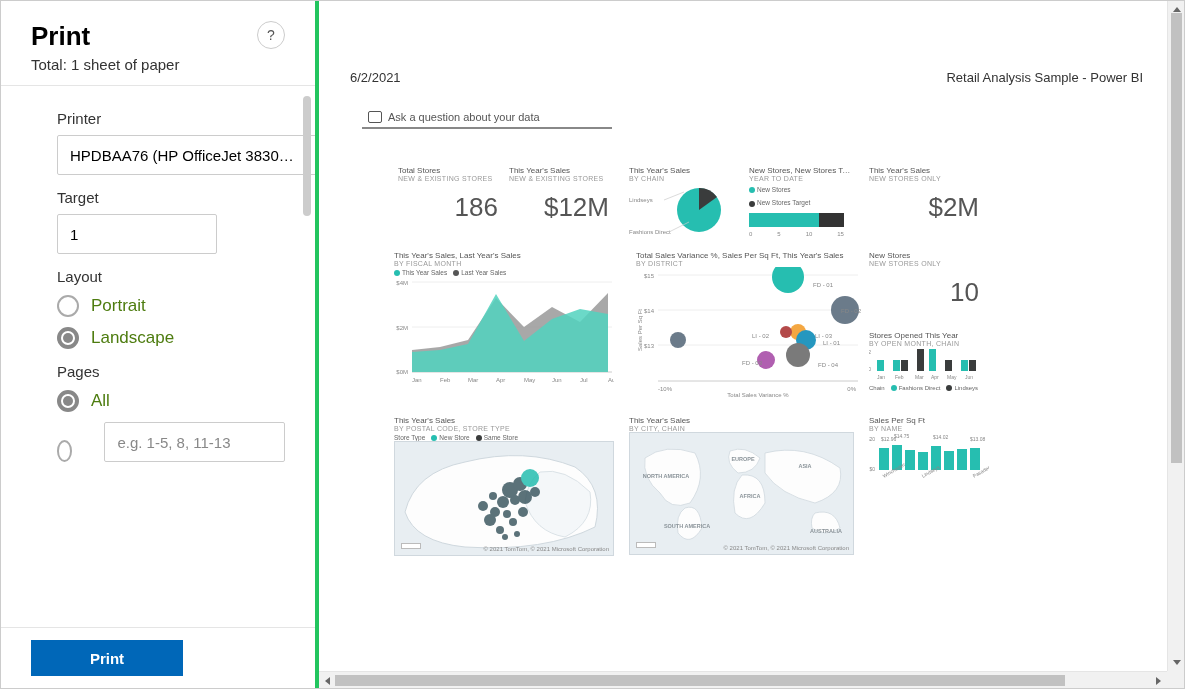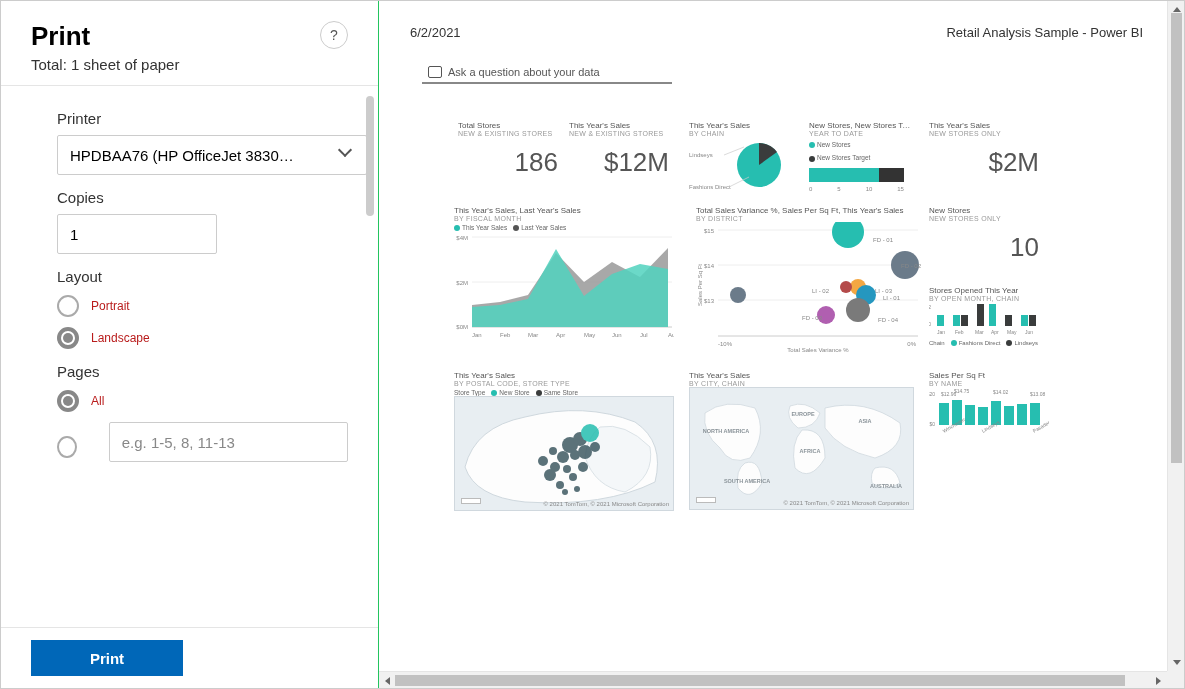--- a/index.html
+++ b/index.html
@@ -1,42 +1,42 @@
 <!DOCTYPE html>
 <html><head>
 <meta charset="utf-8">
 <style>
   * { box-sizing: border-box; margin: 0; padding: 0; }
   body { font-family: "Segoe UI", Arial, sans-serif; width: 1185px; height: 689px; overflow: hidden; background: #fff; }
   .root { display: flex; width: 1185px; height: 689px; border: 1px solid #ccc; }
-  .panel { width: 378px; height: 100%; border-right: 1px solid #22c55e; display: flex; flex-direction: column; }
+  .panel { width: 318px; height: 100%; border-right: 4px solid #22c55e; display: flex; flex-direction: column; }
   .panel-head { padding: 20px 30px 12px 30px; border-bottom: 1px solid #e5e5e5; position: relative; }
   .panel-title { font-size: 26px; font-weight: 600; }
   .panel-sub { font-size: 15px; color: #333; margin-top: 4px; }
   .help-btn { position: absolute; right: 30px; top: 20px; width: 28px; height: 28px; border: 1px solid #ccc; border-radius: 50%; display:flex; align-items:center; justify-content:center; font-size:14px; color:#555; cursor:pointer; }
   .panel-body { flex: 1; overflow-y: auto; padding: 10px 30px 10px 30px; position: relative; margin-left: 26px; }
   .scroll-hint { position: absolute; right: 4px; top: 10px; width: 8px; height: 120px; background: #ccc; border-radius: 4px; }
   .section-label { font-size: 15px; font-weight: 400; color: #333; margin-top: 14px; margin-bottom: 8px; }
   .select { width: 310px; height: 40px; border: 1px solid #ccc; border-radius: 2px; display: flex; align-items: center; padding: 0 12px; justify-content: space-between; cursor: pointer; }
   .select span { font-size: 15px; white-space: nowrap; overflow: hidden; text-overflow: ellipsis; }
   .chev { width: 14px; height: 14px; }
   .chev::before { content:""; display:block; width:8px; height:8px; border-right:2px solid #555; border-bottom:2px solid #555; transform: rotate(45deg); margin-top:-3px; }
   .input { width: 160px; height: 40px; border: 1px solid #ccc; border-radius: 2px; padding: 0 12px; font-size: 15px; }
   .radio-row { display: flex; align-items: center; margin-top: 10px; }
   .radio { width: 22px; height: 22px; border: 2px solid #aaa; border-radius: 50%; margin-right: 12px; display:flex; align-items:center; justify-content:center; }
   .radio.selected { border-color: #888; border-width:4px; }
   .radio.selected::after { content:""; width:10px; height:10px; background:#888; border-radius:50%; }
-  .radio-label { font-size: 12px; color: #b91c1c; }
+  .radio-label { font-size: 17px; color: #4d7c0f; }
   .pages-input { width: 270px; height: 40px; border: 1px solid #ccc; border-radius: 2px; padding: 0 12px; font-size: 15px; color: #888; margin-left: 34px; display:flex; align-items:center; }
   .panel-footer { border-top: 1px solid #e5e5e5; padding: 12px 30px; display:flex; gap:12px; }
   .btn { height: 36px; width: 152px; border: none; font-size: 15px; cursor:pointer; font-weight:600; }
   .btn-primary { background: #0067b8; color: #fff; }
   .btn-secondary { background: #eee; color:#222; }
   .preview { flex:1; position:relative; display:flex; flex-direction:column; background:#fff; }
-  .preview-inner { flex:1; overflow:hidden; position:relative; }
+  .preview-inner { flex:1; overflow:hidden; position:relative;margin-top:45px; }
   .page { position:absolute; left:15px; top:10px; right:25px; bottom:15px; background:#fff; }
   .page-header { display:flex; justify-content:space-between; padding: 14px 16px 2px 16px; font-size:13px; color:#333; }
   .qa-bar { margin: 24px 28px 6px 28px; border-bottom: 2px solid #888; padding: 0 0 4px 6px; width:250px; display:flex; align-items:center; color:#555; font-size:11px; }
   .qa-bar .chat-icon { width:14px; height:12px; border:1px solid #555; border-radius:2px; margin-right:6px; }
   .tiles { position:absolute; left:60px; top:110px; right:60px; bottom:50px; }
   .tile-title { font-size:8px; color:#555; }
   .tile-sub { font-size:7px; color:#999; letter-spacing:0.3px; }
   .big-num { font-size:26px; color:#555; font-weight:300; text-align:right; margin-top:10px; }
   .teal-rect { display:flex; height:14px; width:95px; }
   .teal-rect .a { background:#26beb0; flex:1; }
@@ -74,39 +74,39 @@
     </div>
     <div class="panel-body">
       <div class="scroll-hint"></div>
 
       <div class="section-label">Printer</div>
       <div class="select">
         <span>HPDBAA76 (HP OfficeJet 3830…</span>
         <div class="chev"></div>
       </div>
 
-      <div class="section-label">Copies</div>
+      <div class="section-label">Target</div>
       <input class="input" value="1" style="">
 
       <div class="section-label">Layout</div>
       <div class="radio-row">
         <div class="radio"></div>
         <div class="radio-label">Portrait</div>
       </div>
       <div class="radio-row">
         <div class="radio selected"></div>
         <div class="radio-label">Landscape</div>
       </div>
 
       <div class="section-label">Pages</div>
       <div class="radio-row">
         <div class="radio selected"></div>
         <div class="radio-label">All</div>
       </div>
-      <div class="radio-row" style="align-items:center;gap:20px;">
+      <div class="radio-row" style="align-items:flex-end;gap:20px;">
         <div class="radio" style="margin-top:9px;"></div>
         <div class="pages-input" style="margin-left:0;">e.g. 1-5, 8, 11-13</div>
       </div>
     </div>
     <div class="panel-footer">
       <button class="btn btn-primary">Print</button>
     </div>
   </div>
 
   <div class="preview">

